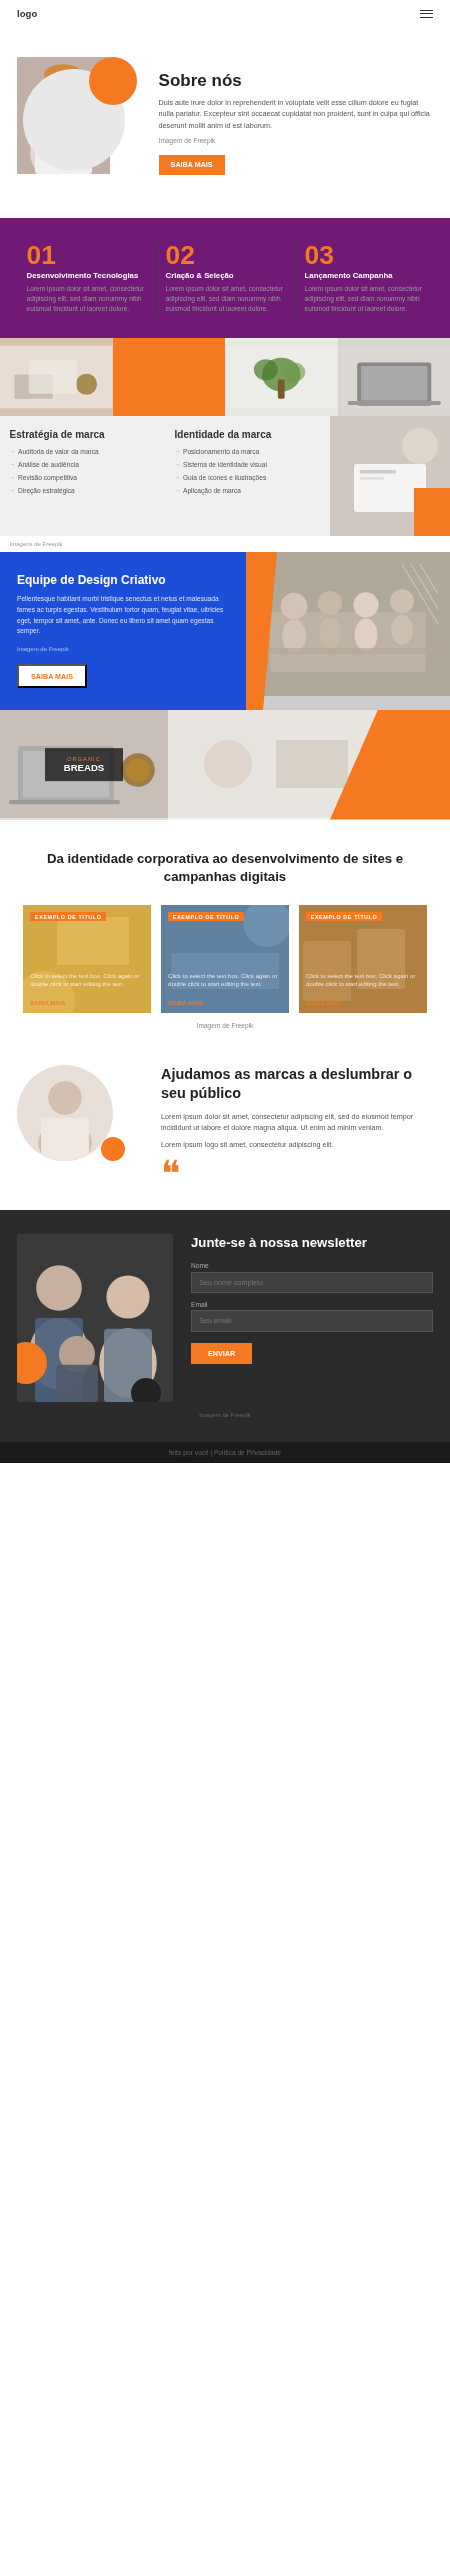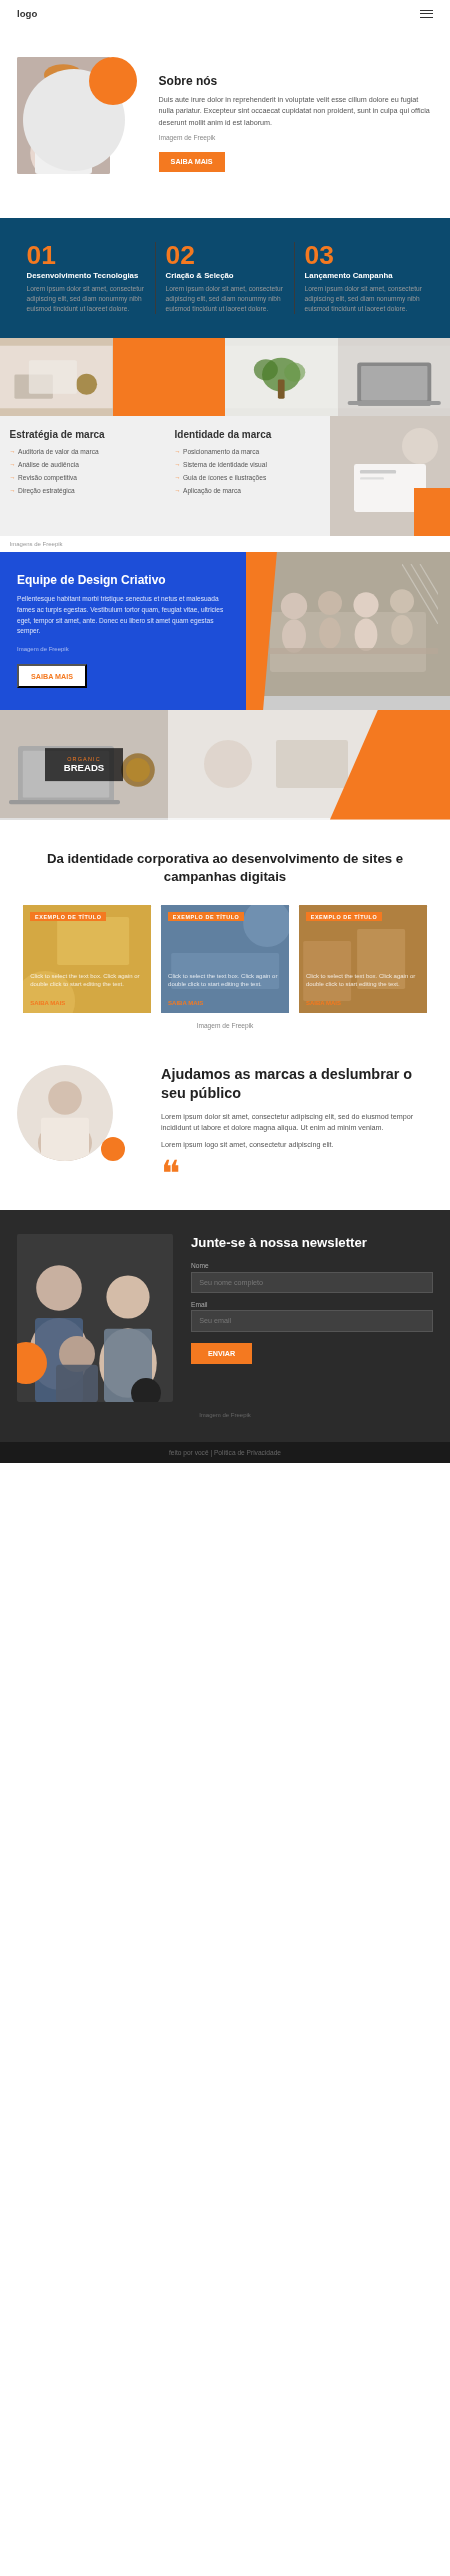--- a/index.html
+++ b/index.html
@@ -23,32 +23,32 @@
     }
     .about-circle {
       position: absolute; width: 102px; height: 102px; border-radius: 50%;
       background: #e8e8e8; top: 12px; left: 6px;
     }
     .about-orange-circle {
       position: absolute; width: 48px; height: 48px; border-radius: 50%;
       background: #f47920; top: 0; right: 0;
     }
     .about-content { flex: 1; }
-    .about-content h2 { font-size: 12px; font-weight: bold; color: #222; margin-bottom: 6px; }
+    .about-content h2 { font-size: 17px; font-weight: bold; color: #222; margin-bottom: 6px; }
     .about-content p { font-size: 7.2px; color: #555; line-height: 1.6; margin-bottom: 4.8px; }
     .about-content .credit { font-size: 6.6px; color: #888; margin-bottom: 8.4px; }
     .btn-orange {
       display: inline-block; background: #f47920; color: #fff;
       padding: 5.4px 12px; font-size: 7.2px; font-weight: bold;
       text-transform: uppercase; cursor: pointer; border: none;
     }
 
     
     .steps-section {
-      background: #0c4a6e; padding: 24px 17px; display: flex; gap: 0;
+      background: #701a75; padding: 24px 17px; display: flex; gap: 0;
     }
     .step { flex: 1; padding: 0 9.6px; border-right: 0.6px solid #3a3a3a; }
     .step:last-child { border-right: none; }
     .step-number { font-size: 26.4px; font-weight: 900; color: #f47920; line-height: 1; }
     .step-title { font-size: 7.8px; font-weight: bold; color: #fff; margin: 2.4px 0 4.8px; }
     .step-desc { font-size: 6.6px; color: #999; line-height: 1.5; }
 
     
     .features-section {
       background: #fff; padding: 18px 17px; display: flex; gap: 0;

